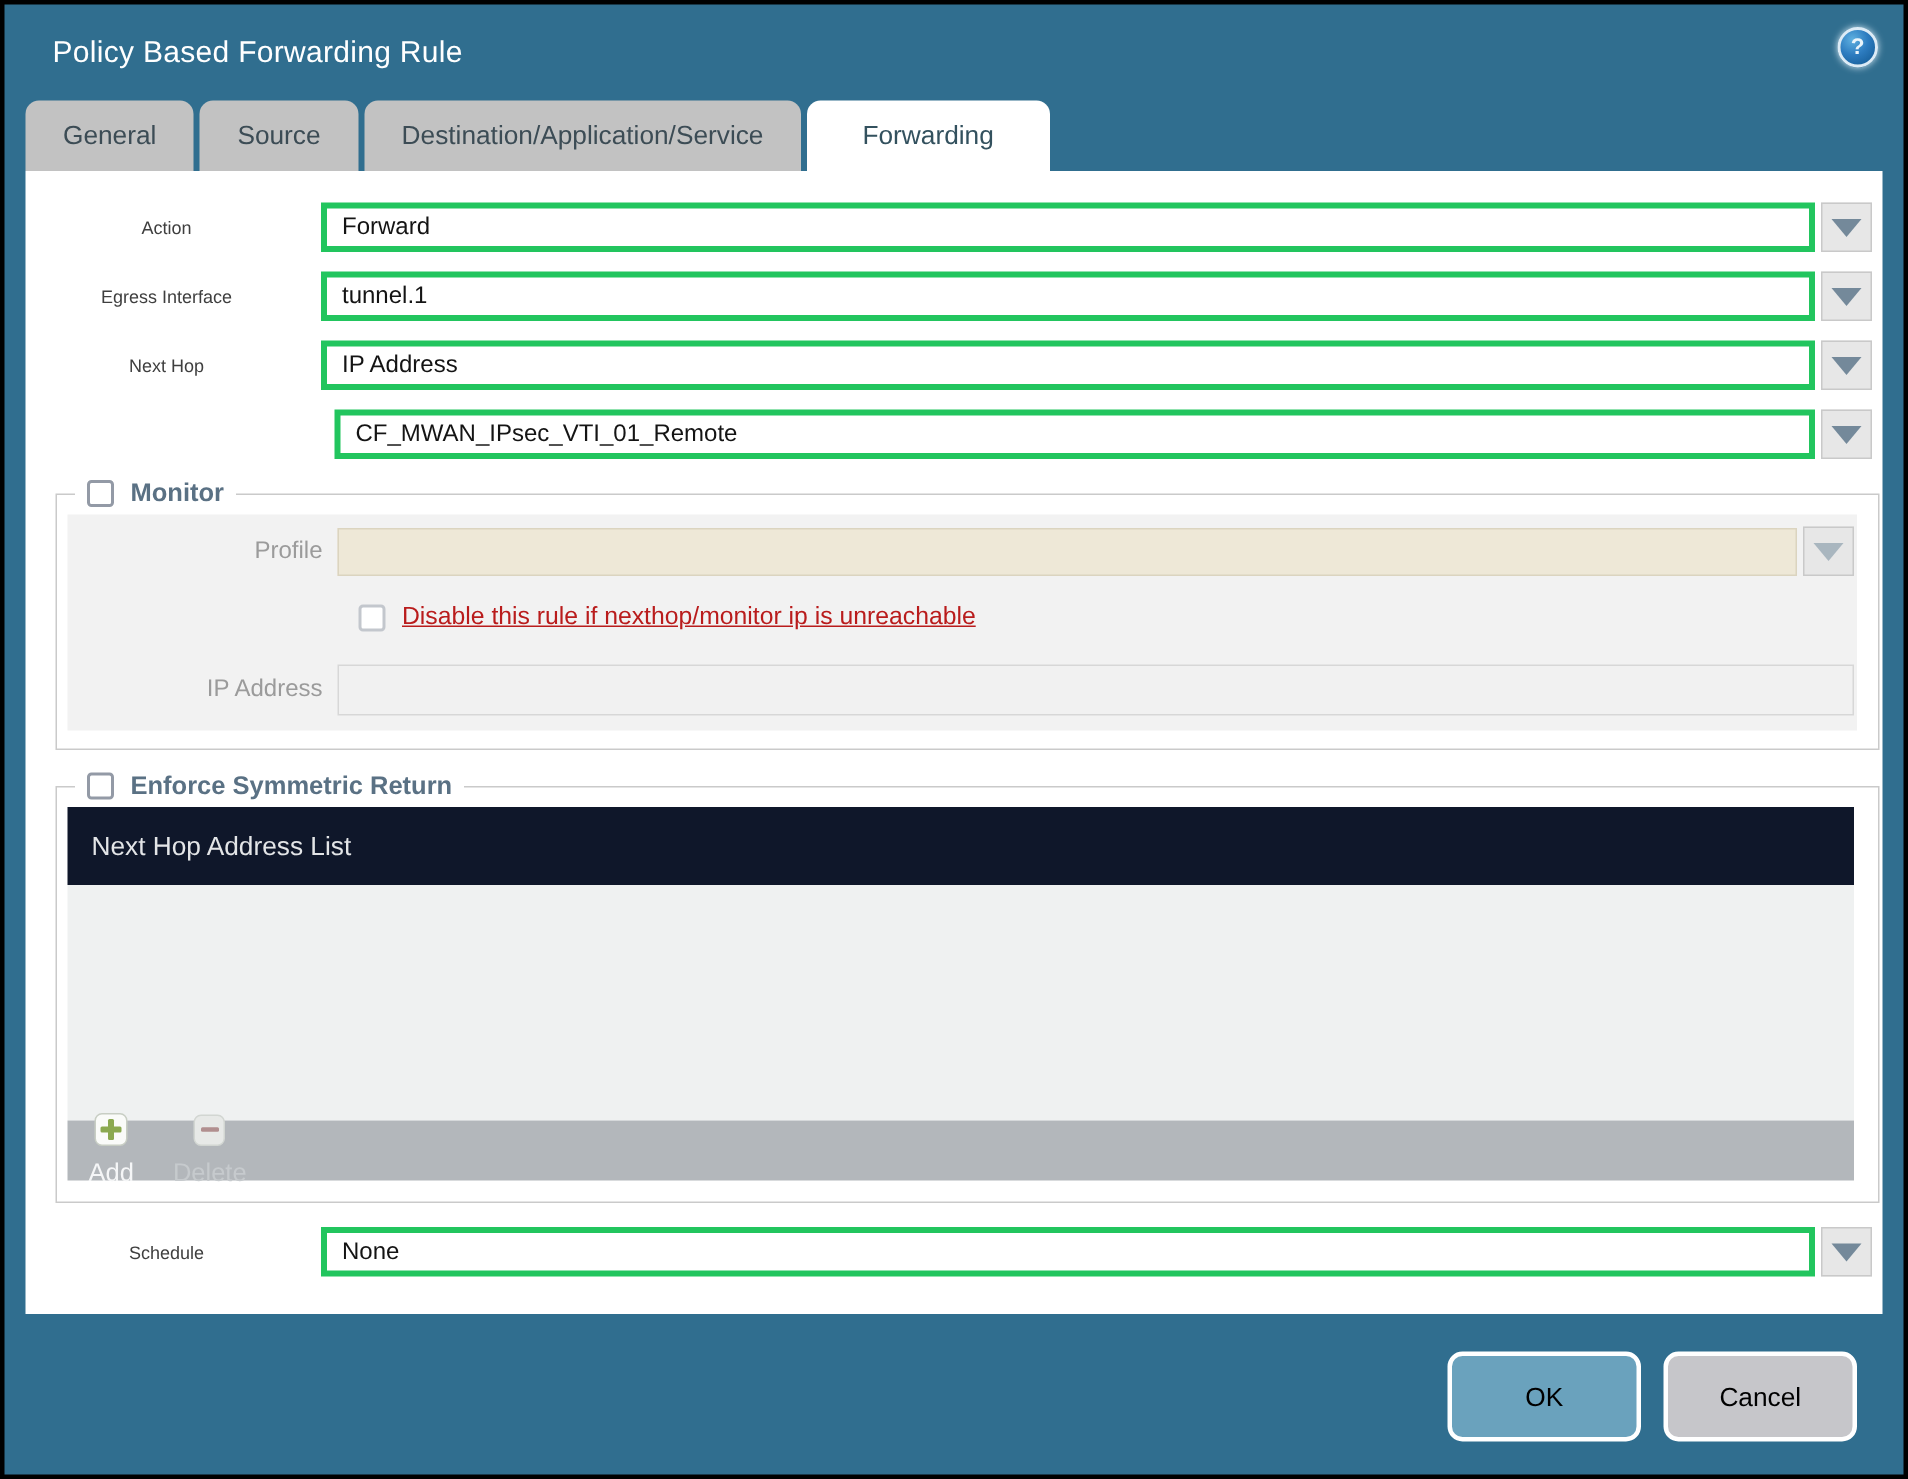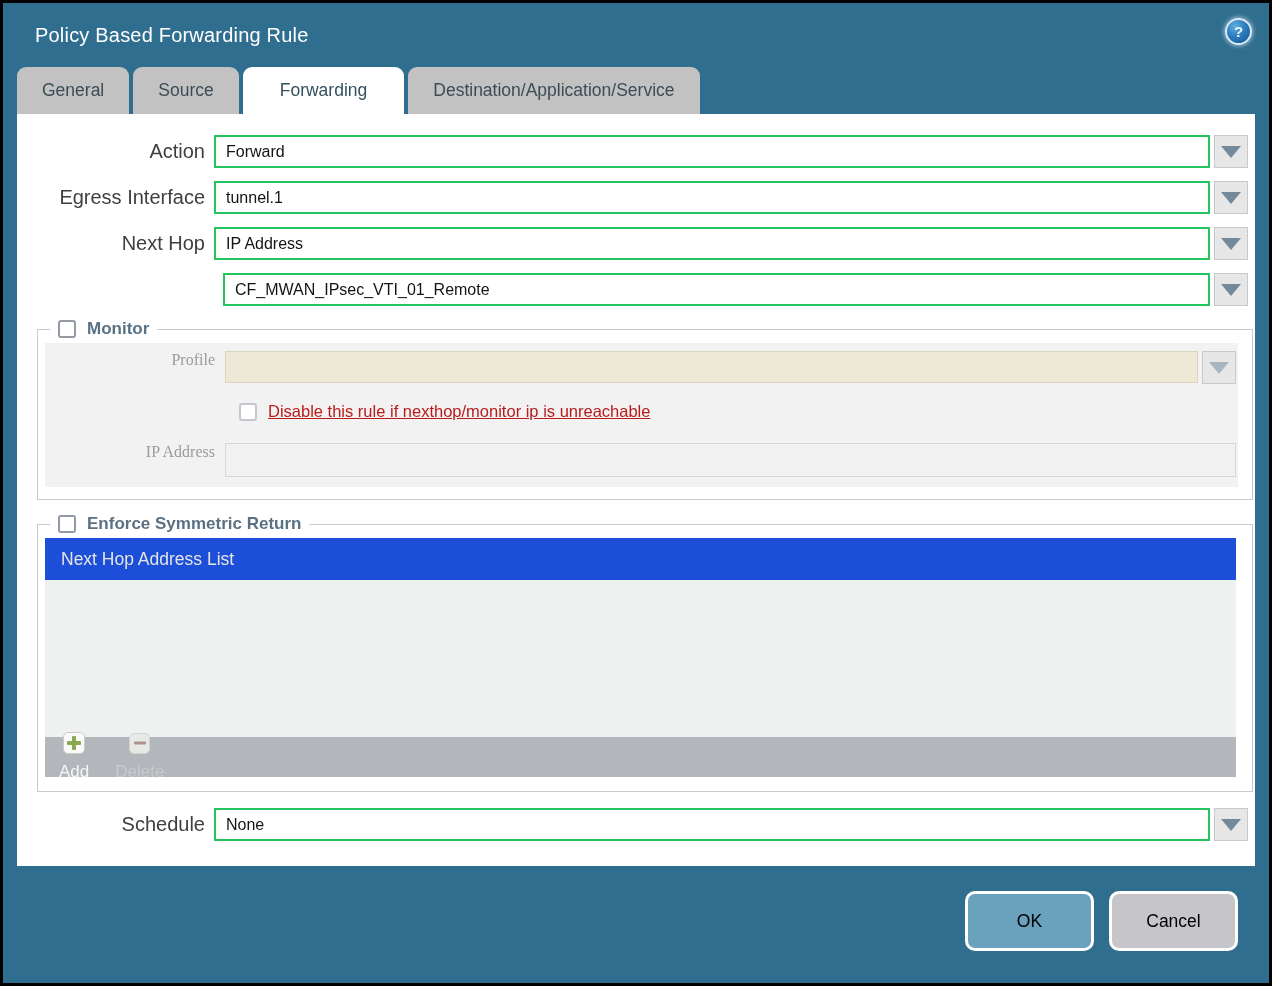--- a/index.html
+++ b/index.html
@@ -39,27 +39,27 @@
     cursor: pointer; white-space: nowrap;
   }
   .tab.active { background: #fff; color: #33515e; padding: 0 37px; }
 
   
   .panel { margin: 0 14px; background: #fff; padding: 21px 0 25px; }
 
   .row { display: flex; align-items: center; margin-bottom: 13px; padding-right: 7px; }
   .row-label {
     width: 197px; flex: none;
-    text-align: right; padding-right: 9px;
-    font-size: 20px; color: #3f3f3f;
+    text-align: center; padding-right: 9px;
+    font-size: 12px; color: #3f3f3f;
   }
   .row-spacer { width: 206px; flex: none; }
   .input-box {
     flex: 1; height: 33px;
-    border: 2px solid #22c55e; background: #fff;
+    border: 4px solid #22c55e; background: #fff;
     display: flex; align-items: center;
     padding: 0 10px; font-size: 16px; color: #141414;
     overflow: hidden; white-space: nowrap;
   }
   .dd-btn {
     flex: none; width: 34px; height: 33px; margin-left: 4px;
     background: #e7e7e7; border: 1px solid #c9c9c9;
     display: flex; align-items: center; justify-content: center;
     cursor: pointer;
   }
@@ -74,40 +74,40 @@
     font-size: 17px; font-weight: bold; color: #5a7184;
   }
   .checkbox {
     width: 18px; height: 18px; flex: none;
     border: 2px solid #939aa6; border-radius: 3px; background: #fff;
     cursor: pointer;
   }
   .checkbox.disabled { border-color: #c3c7cd; cursor: default; }
 
   .sub-panel { background: #f2f2f2; margin: 4px 14px 4px 7px; padding: 8px 0 10px; }
-  .sub-row { display: flex; align-items: flex-start; padding-right: 2px; font-family: Liberation Serif, serif; }
+  .sub-row { display: flex; align-items: center; padding-right: 2px; }
   .sub-label {
     width: 180px; flex: none; text-align: right; padding-right: 10px;
     font-size: 16px; color: #9b9b9b;
   }
   .profile-box {
     flex: 1; height: 32px;
     background: #eee8d7; border: 1px solid #dbd4bf;
   }
   .disabled-input {
     flex: 1; height: 34px;
     background: #f1f1f1; border: 1px solid #d7d7d7;
   }
   .cb-row { margin: 18px 0 22px 194px; display: flex; align-items: center; gap: 11px; }
   .cb-row .cb-text { font-size: 16.5px; color: #b91c1c; text-decoration: underline; }
 
   
   .nh-table { margin: 4px 16px 6px 7px; }
   .nh-header {
-    height: 42px; background: #1d4ed8;
+    height: 52px; background: #0f172a;
     display: flex; align-items: center; padding-left: 16px;
     font-size: 17.5px; color: #e3e5e7;
   }
   .nh-body { height: 157px; background: #eff1f1; }
   .nh-footer {
     height: 40px; background: #b3b7bb;
     display: flex; align-items: center; padding-left: 14px; gap: 26px;
   }
   .tool-btn { display: flex; align-items: center; gap: 8px; cursor: pointer; flex-direction: column; }
   .tool-btn.disabled { cursor: default; }
@@ -144,22 +144,22 @@
   <div class="titlebar">
     <div class="title">Policy Based Forwarding Rule</div>
   </div>
   <div class="help-btn">
     <span>?</span>
   </div>
 
   <div class="tabs">
     <div class="tab">General</div>
     <div class="tab">Source</div>
+    <div class="tab">Destination/Application/Service</div>
     <div class="tab active">Forwarding</div>
-    <div class="tab">Destination/Application/Service</div>
   </div>
 
   <div class="panel">
 
     <div class="row">
       <div class="row-label">Action</div>
       <div class="input-box">Forward</div>
       <div class="dd-btn">
         <div class="dd-arrow"></div>
       </div>

